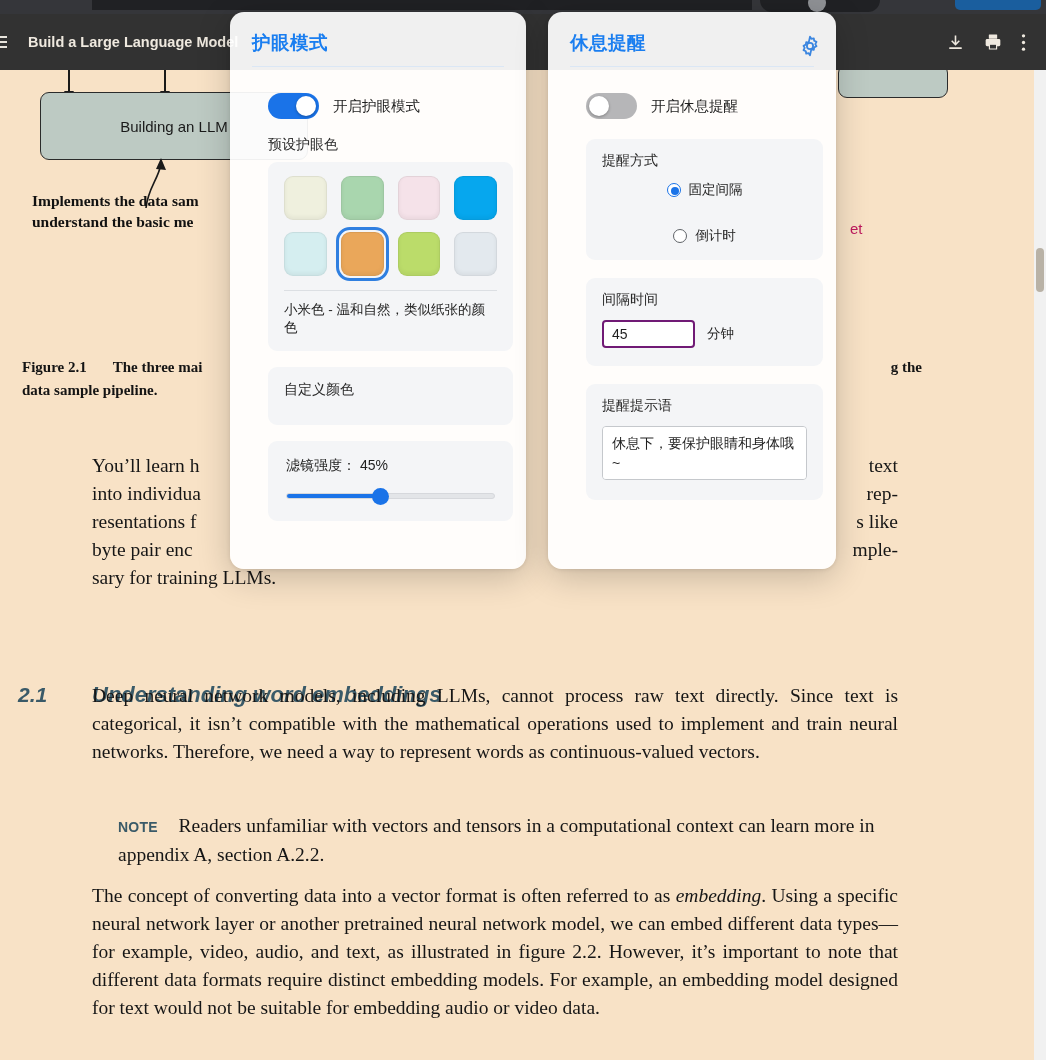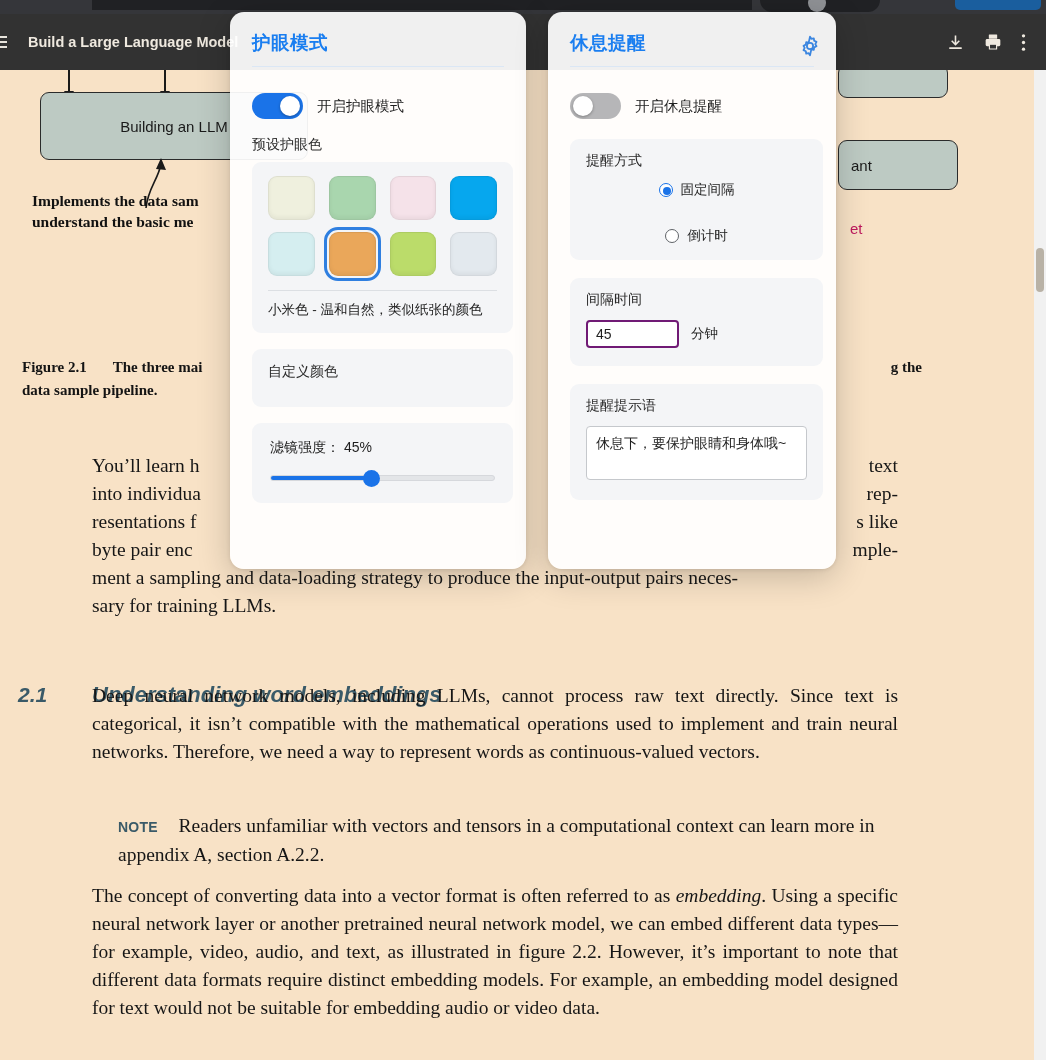--- a/index.html
+++ b/index.html
@@ -143,21 +143,21 @@
     letter-spacing: .5px;
   }
   .panel-rule {
     height: 1px; background: #dbe7f5; margin: 11px 0 0 0;
   }
   .gear-btn {
     position: absolute; right: 14px; top: 22px;
     width: 24px; height: 24px; cursor: pointer;
   }
 
-  .panel-body { padding: 0 13px 14px 22px; }
+  .panel-body { padding: 0 13px 14px 22px; margin-left: 16px; }
 
   
   .toggle-row { display: flex; align-items: center; gap: 14px; margin: 16px 0 0 0; }
   .toggle {
     width: 51px; height: 26px; border-radius: 13px; position: relative;
     flex: 0 0 auto;
   }
   .toggle.on  { background: #1a73e8; }
   .toggle.off { background: #b6b6b8; }
   .toggle .knob {
@@ -305,23 +305,20 @@
   <div class="doc-inner">
 
     <div class="fig-arrow" style="left:68px; top:0px; height:22px;"></div>
     <div class="fig-arrow" style="left:164px; top:0px; height:22px;"></div>
 
     <div class="fig-box" style="left:40px; top:22px; width:268px; height:68px;">
       <span>Building an LLM</span>
     </div>
 
     <div class="fig-box" style="left:838px; top:-6px; width:110px; height:34px;"></div>
-    <div class="fig-box" style="left:838px; top:70px; width:120px; height:50px; justify-content:flex-start; padding-left:12px;">
-      <span>ant</span>
-    </div>
     <div style="position:absolute; left:850px; top:150px; font-size:15px; color:#be185d; font-family:'Liberation Sans',sans-serif;">et</div>
 
     <svg class="curve-arrow" style="left:140px; top:80px;" width="40" height="60" viewBox="0 0 40 60">
       <path d="M6 58 C 8 38, 18 30, 21 14" stroke="#1a1a1a" stroke-width="1.6" fill="none"></path>
       <path d="M21 8 L 26 20 L 16 19 Z" fill="#1a1a1a"></path>
     </svg>
 
     <div class="fig-callout" style="left:32px; top:120px; width:260px;">
       <div>Implements the data sam</div>
       <div>understand the basic me</div>
@@ -343,21 +340,20 @@
         <span>rep-</span>
       </div>
       <div class="para" style="display:flex; justify-content:space-between;">
         <span>resentations f</span>
         <span>s like</span>
       </div>
       <div class="para" style="display:flex; justify-content:space-between;">
         <span>byte pair enc</span>
         <span>mple-</span>
       </div>
-      <div class="para">ment a sampling and data-loading strategy to produce the input-output pairs neces-</div>
       <div class="para">sary for training LLMs.</div>
     </div>
 
     <div class="sec-head" style="top:576px;margin-top:36px;">
       <span class="num">2.1</span><span>Understanding word embeddings</span>
     </div>
 
     <div class="body-col" style="top:612px;">
       <div class="para">Deep neural network models, including LLMs, cannot process raw text directly. Since text is categorical, it isn’t compatible with the mathematical operations used to implement and train neural networks. Therefore, we need a way to represent words as continuous-valued vectors.</div>
     </div>

